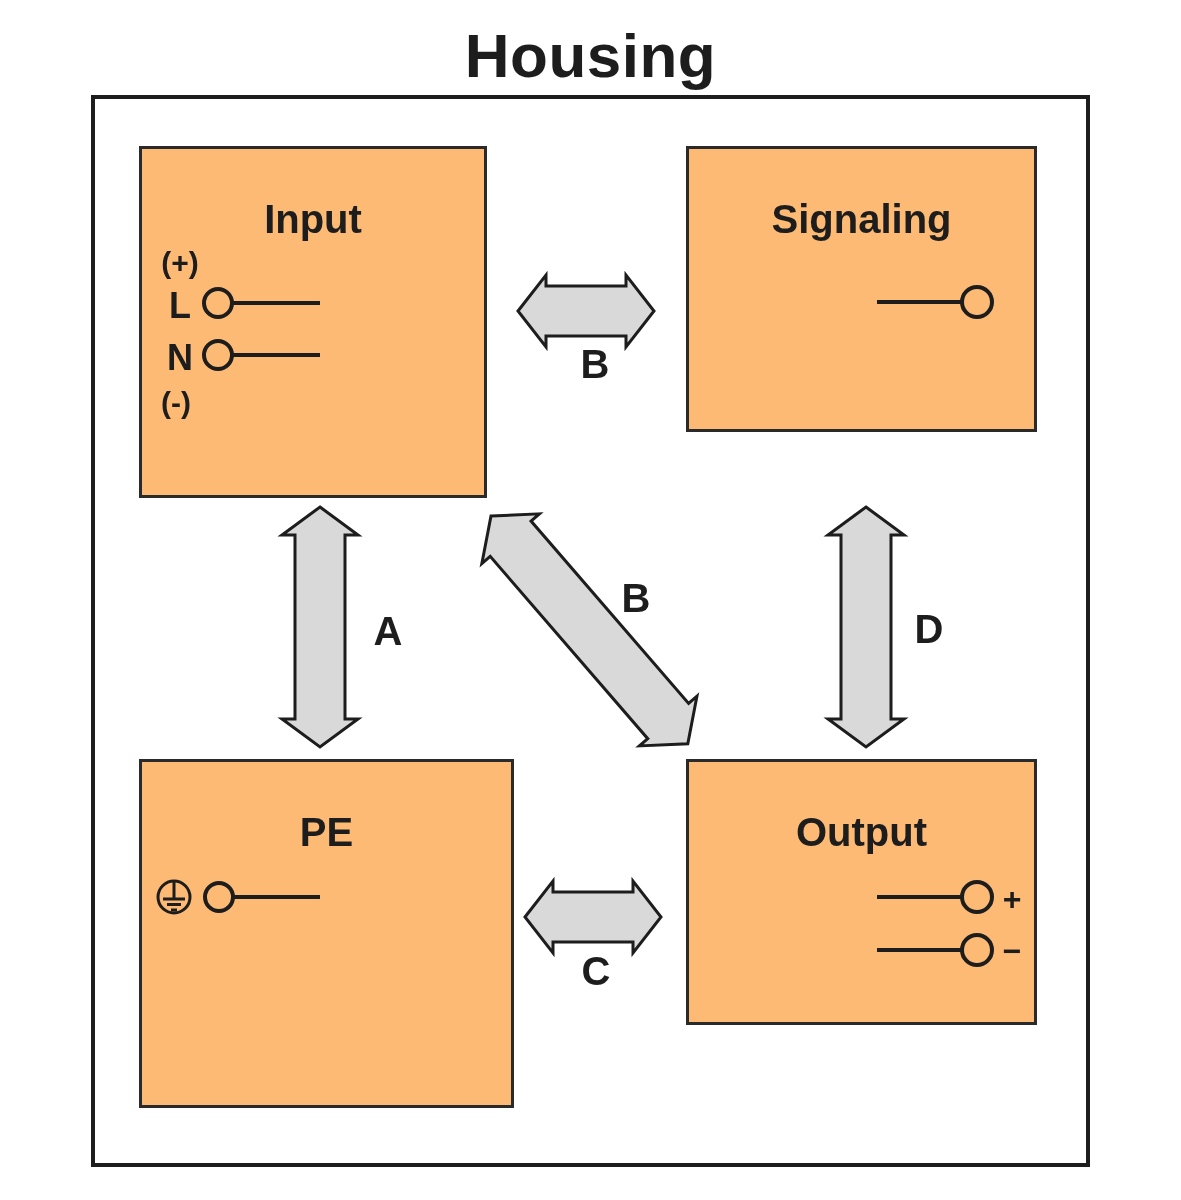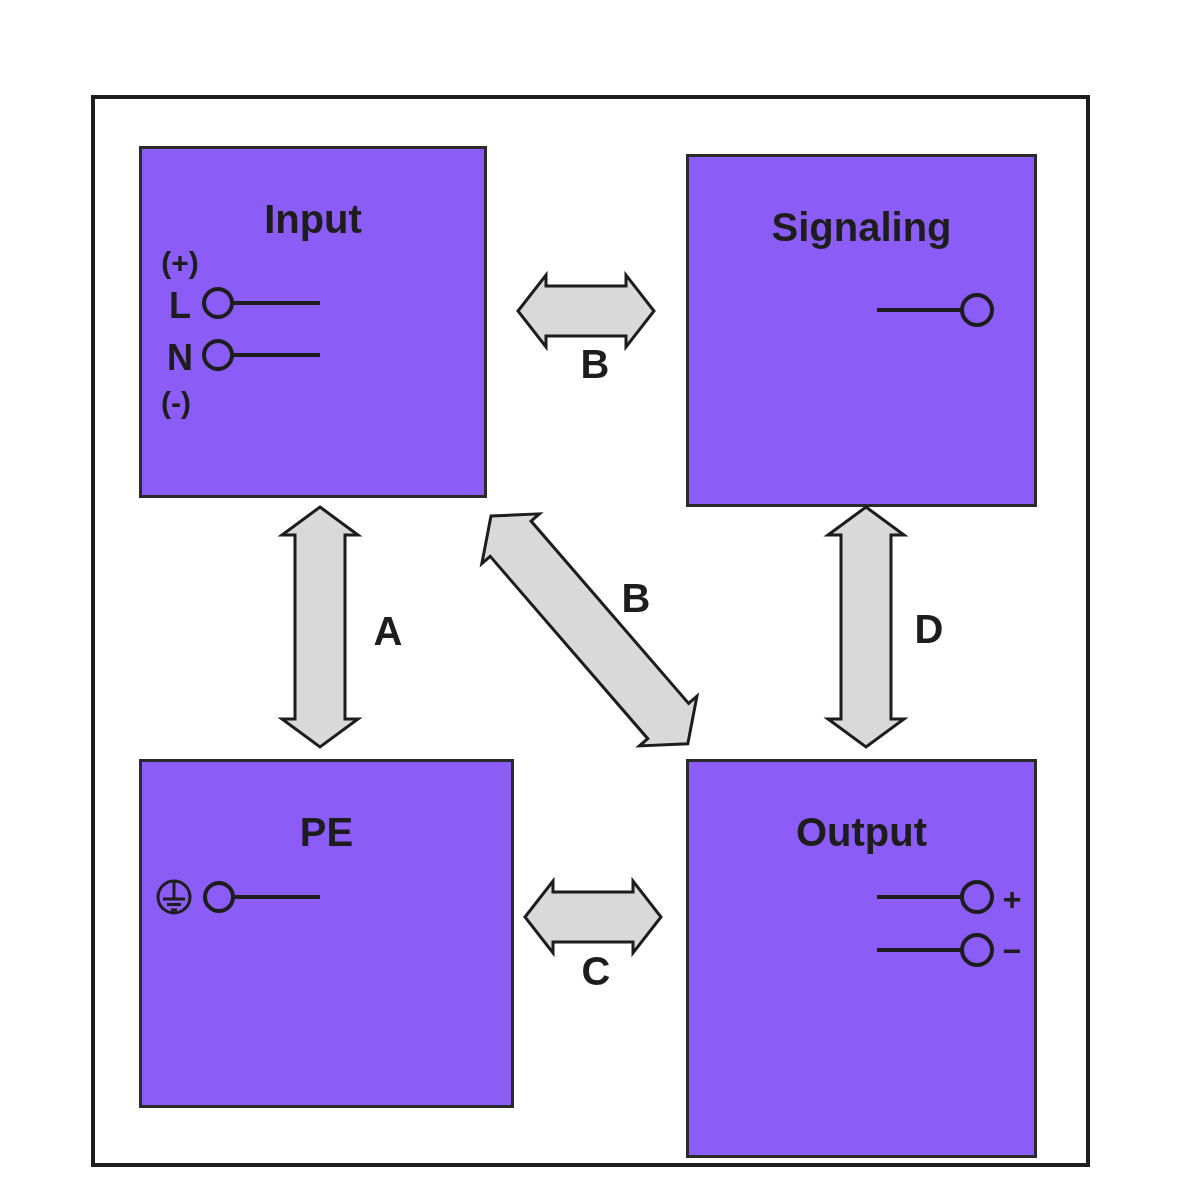--- a/index.html
+++ b/index.html
@@ -11,27 +11,27 @@
   .page-title {
     position:absolute; left:0; top:22px; width:100%;
     text-align:center; font-size:62px; font-weight:bold;
     letter-spacing:0.5px; line-height:1.1;
   }
   .housing {
     position:absolute; left:91px; top:95px; width:999px; height:1072px;
     border:4px solid #1d1d1d; box-sizing:border-box; background:transparent;
   }
   .block {
-    position:absolute; background:#8b5cf6; border:3px solid #2a2a2a;
+    position:absolute; background:#fdba74; border:3px solid #2a2a2a;
     box-sizing:border-box;
   }
   .block-input     { left:139px; top:146px; width:348px; height:352px; }
-  .block-signaling { left:686px; top:154px; width:351px; height:353px; }
+  .block-signaling { left:686px; top:146px; width:351px; height:286px; }
   .block-pe        { left:139px; top:759px; width:375px; height:349px; }
-  .block-output    { left:686px; top:759px; width:351px; height:399px; }
+  .block-output    { left:686px; top:759px; width:351px; height:266px; }
   .block-title {
     position:absolute; left:0; top:50px; width:100%;
     text-align:center; font-size:40px; font-weight:bold; line-height:1;
   }
   .tlabel {
     position:absolute; transform:translate(-50%,-50%);
     font-weight:bold; white-space:nowrap; line-height:1;
   }
   .alabel {
     position:absolute; transform:translate(-50%,-50%);
@@ -40,20 +40,21 @@
   .block-svg { position:absolute; left:0; top:0; }
   .arrows-layer { position:absolute; left:0; top:0; pointer-events:none; }
   .shape-stroke { stroke:#1d1d1d; fill:none; }
   .arrow-poly { fill:#d9d9d9; stroke:#1d1d1d; stroke-width:3; stroke-linejoin:miter; }
 </style>
 </head>
 <body>
 
 <div class="page">
 
+  <div class="page-title">Housing</div>
 
   <div class="housing"></div>
 
   <div class="block block-input">
     <div class="block-title">Input</div>
     <div class="tlabel" style="left:38px; top:114px; font-size:30px;">(+)</div>
     <div class="tlabel" style="left:38px; top:157px; font-size:36px;">L</div>
     <div class="tlabel" style="left:38px; top:209px; font-size:36px;">N</div>
     <div class="tlabel" style="left:34px; top:254px; font-size:30px;">(-)</div>
     <svg class="block-svg" width="342" height="346" viewBox="0 0 342 346">

